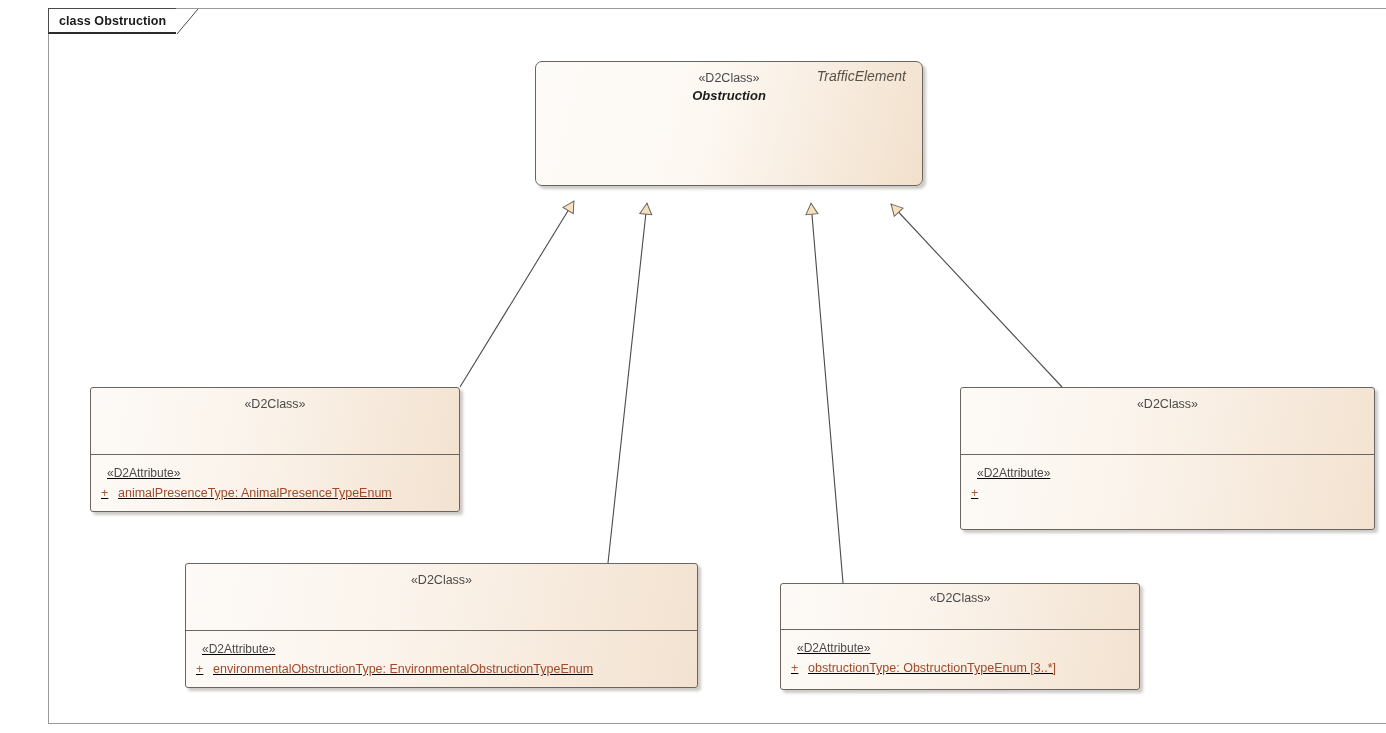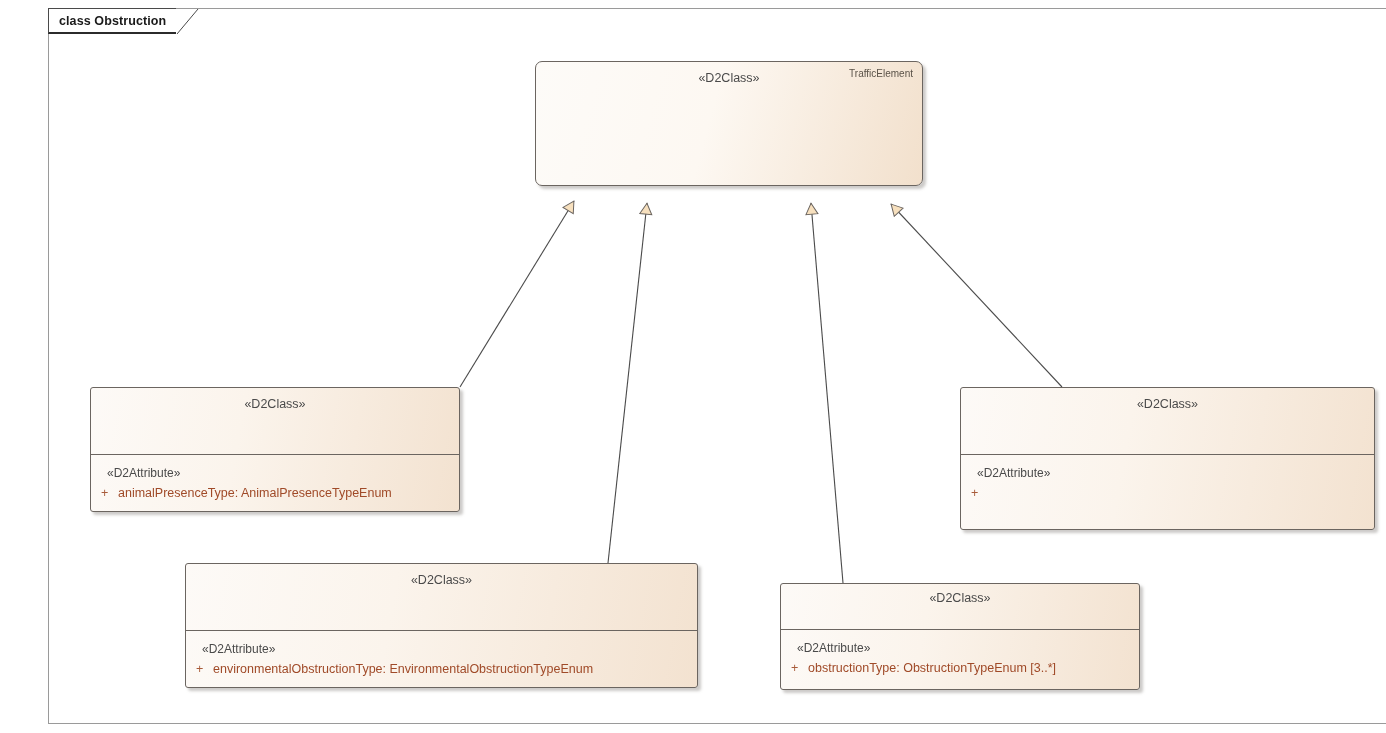--- a/index.html
+++ b/index.html
@@ -108,28 +108,30 @@
     font-weight: bold;
     color: #1c1c1c;
     line-height: 18px;
     white-space: nowrap;
   }
   .cls-name.abstract {
     font-style: italic;
   }
   .owner-tag {
     position: absolute;
-    right: 9px;
+    right: 16px;
     top: 6px;
-    font-size: 10px;
+    font-size: 14px;
+    font-style: italic;
     color: #5a5248;
     white-space: nowrap;
   }
   .node-body {
     padding: 9px 0 24px 0;
+    text-decoration: underline;
   }
   .attr-stereo {
     font-size: 12px;
     color: #4a4a4a;
     line-height: 19px;
     padding-left: 16px;
     white-space: nowrap;
   }
   .attr-row {
     display: flex;
@@ -176,20 +178,21 @@
 
     <path d="M803,583 L771,203" stroke="#4a4a4a" stroke-width="1.1" fill="none" marker-end="url(#gen-arrow)"></path>
 
     <path d="M1022,387 L851,204" stroke="#4a4a4a" stroke-width="1.1" fill="none" marker-end="url(#gen-arrow)"></path>
   </svg>
 
   <div class="node rootnode" style="left:495px; top:61px; width:388px; height:125px;">
     <div class="node-head">
       <div class="owner-tag">TrafficElement</div>
       <div class="stereo">«D2Class»</div>
+      <div class="cls-name abstract">Obstruction</div>
     </div>
   </div>
 
   <div class="node" style="left:50px; top:387px; width:370px; height:125px;">
     <div class="node-head divided" style="height:52px;">
       <div class="stereo">«D2Class»</div>
     </div>
     <div class="node-body">
       <div class="attr-stereo">«D2Attribute»</div>
       <div class="attr-row">

